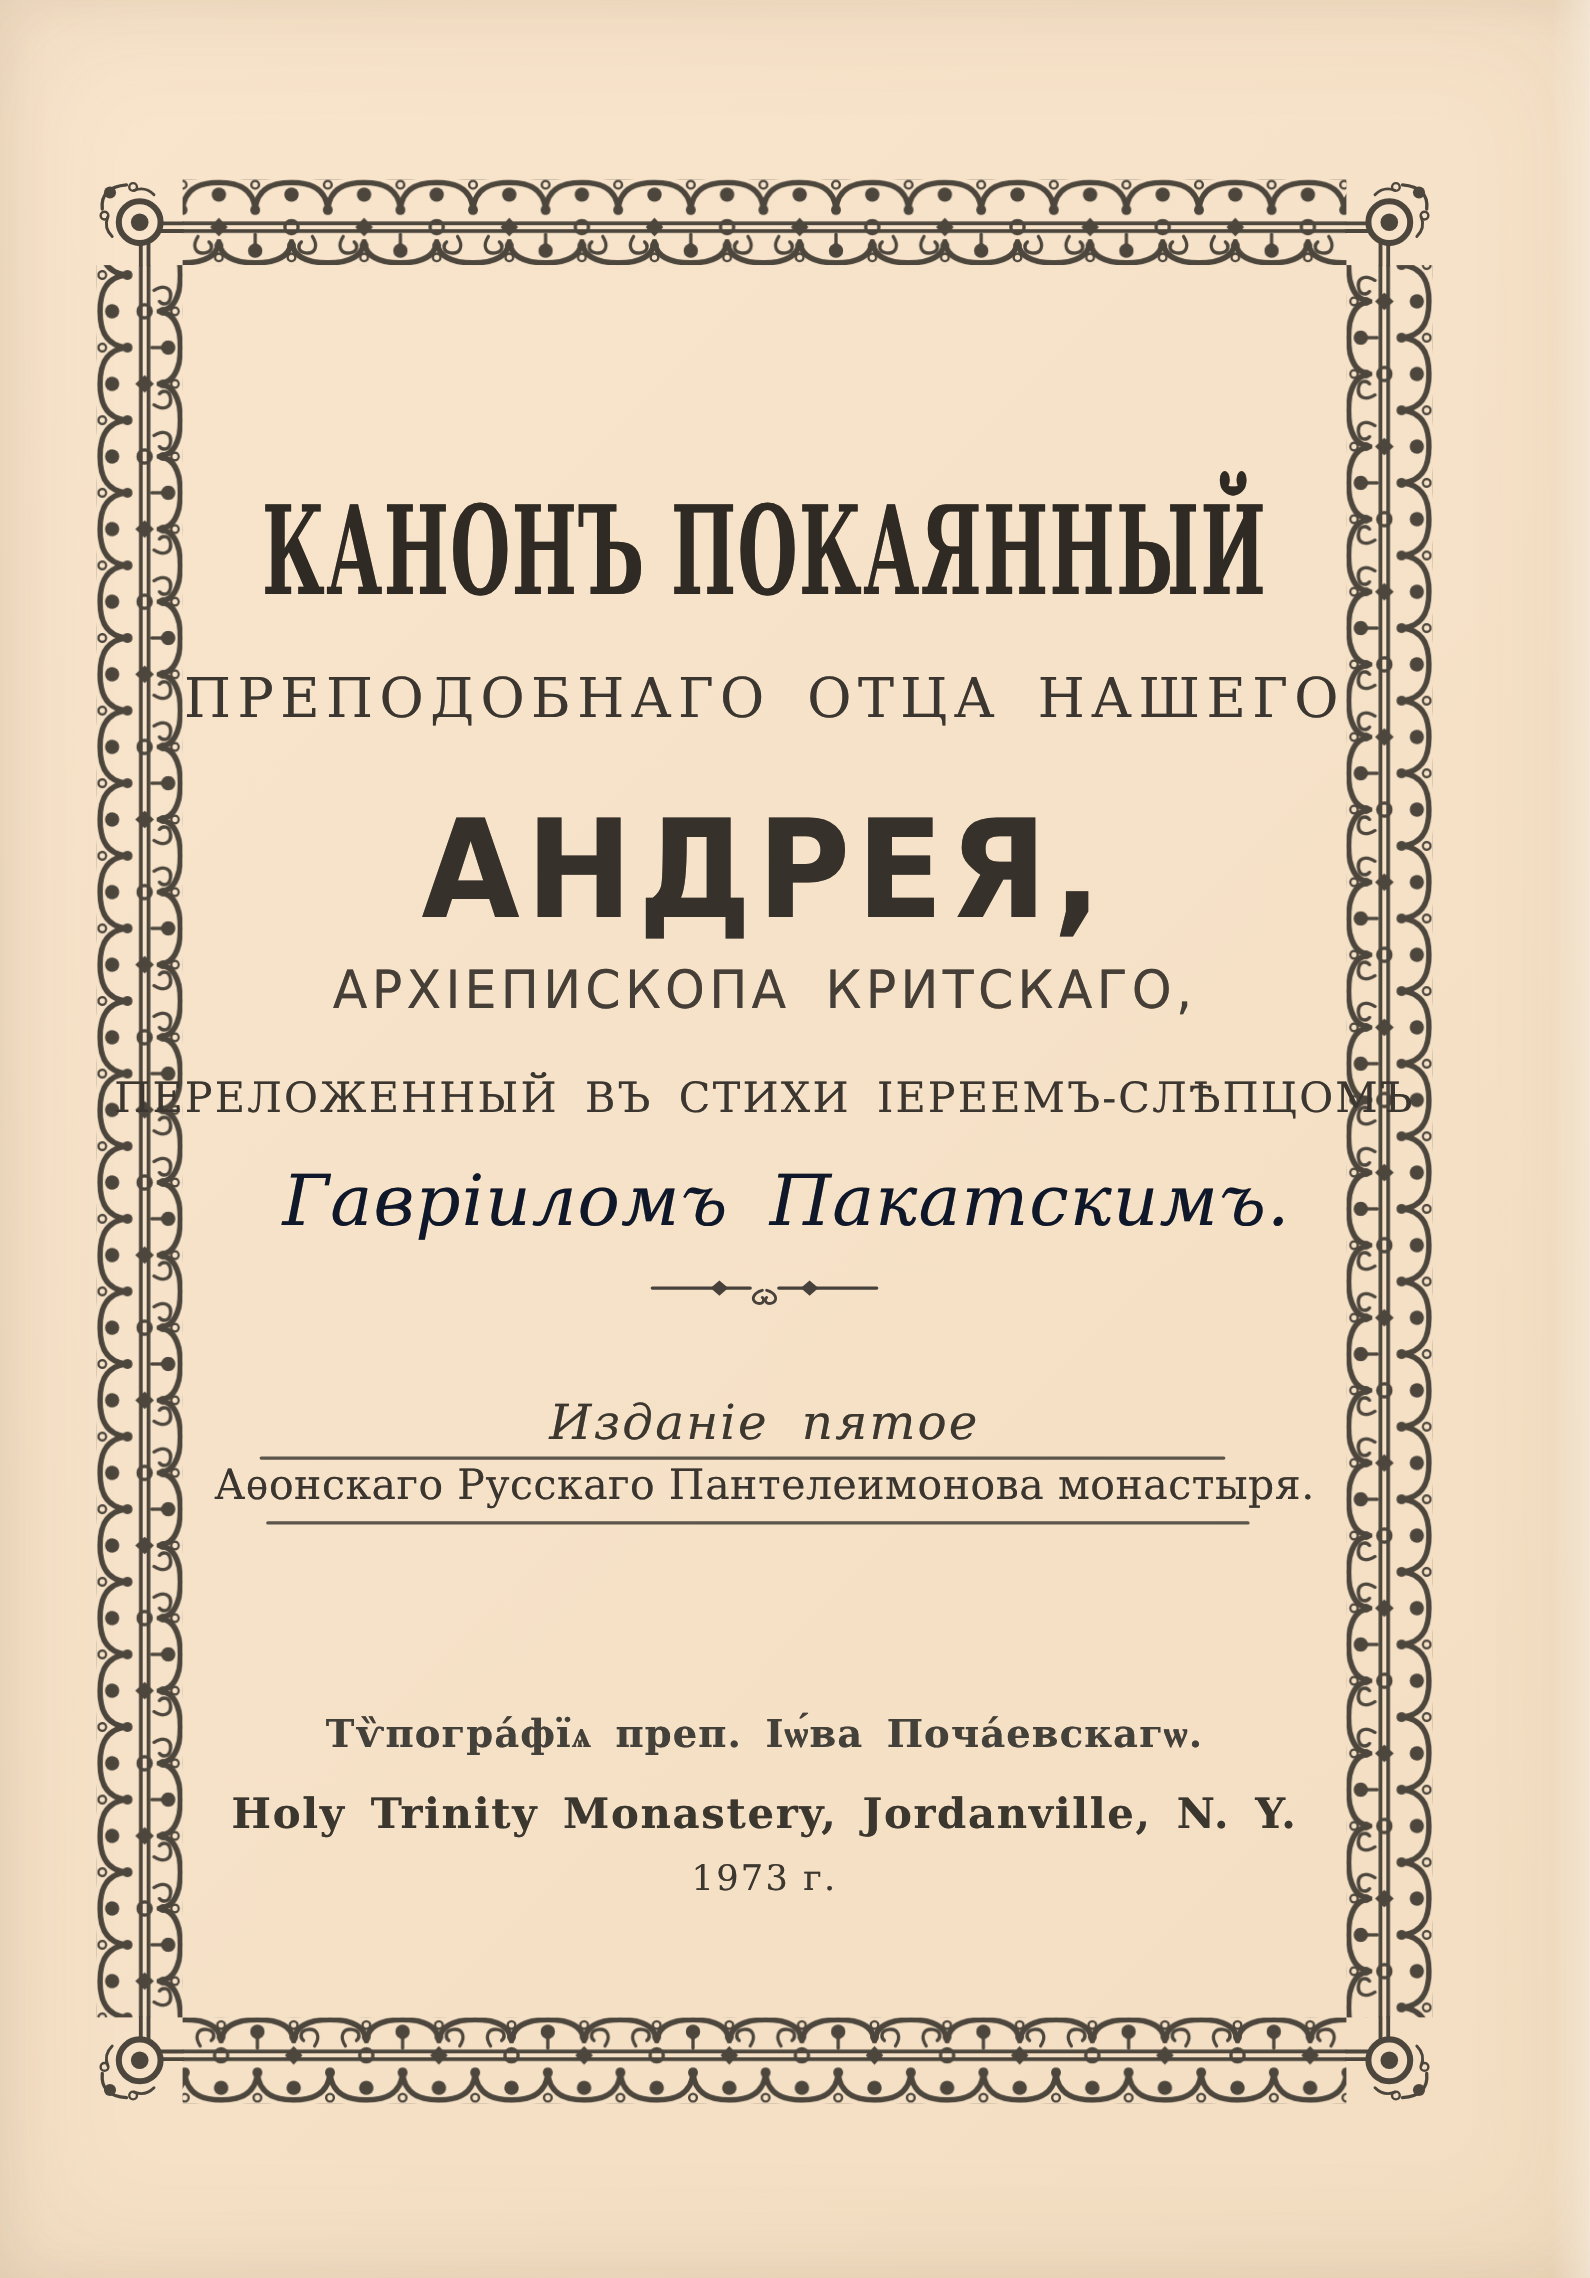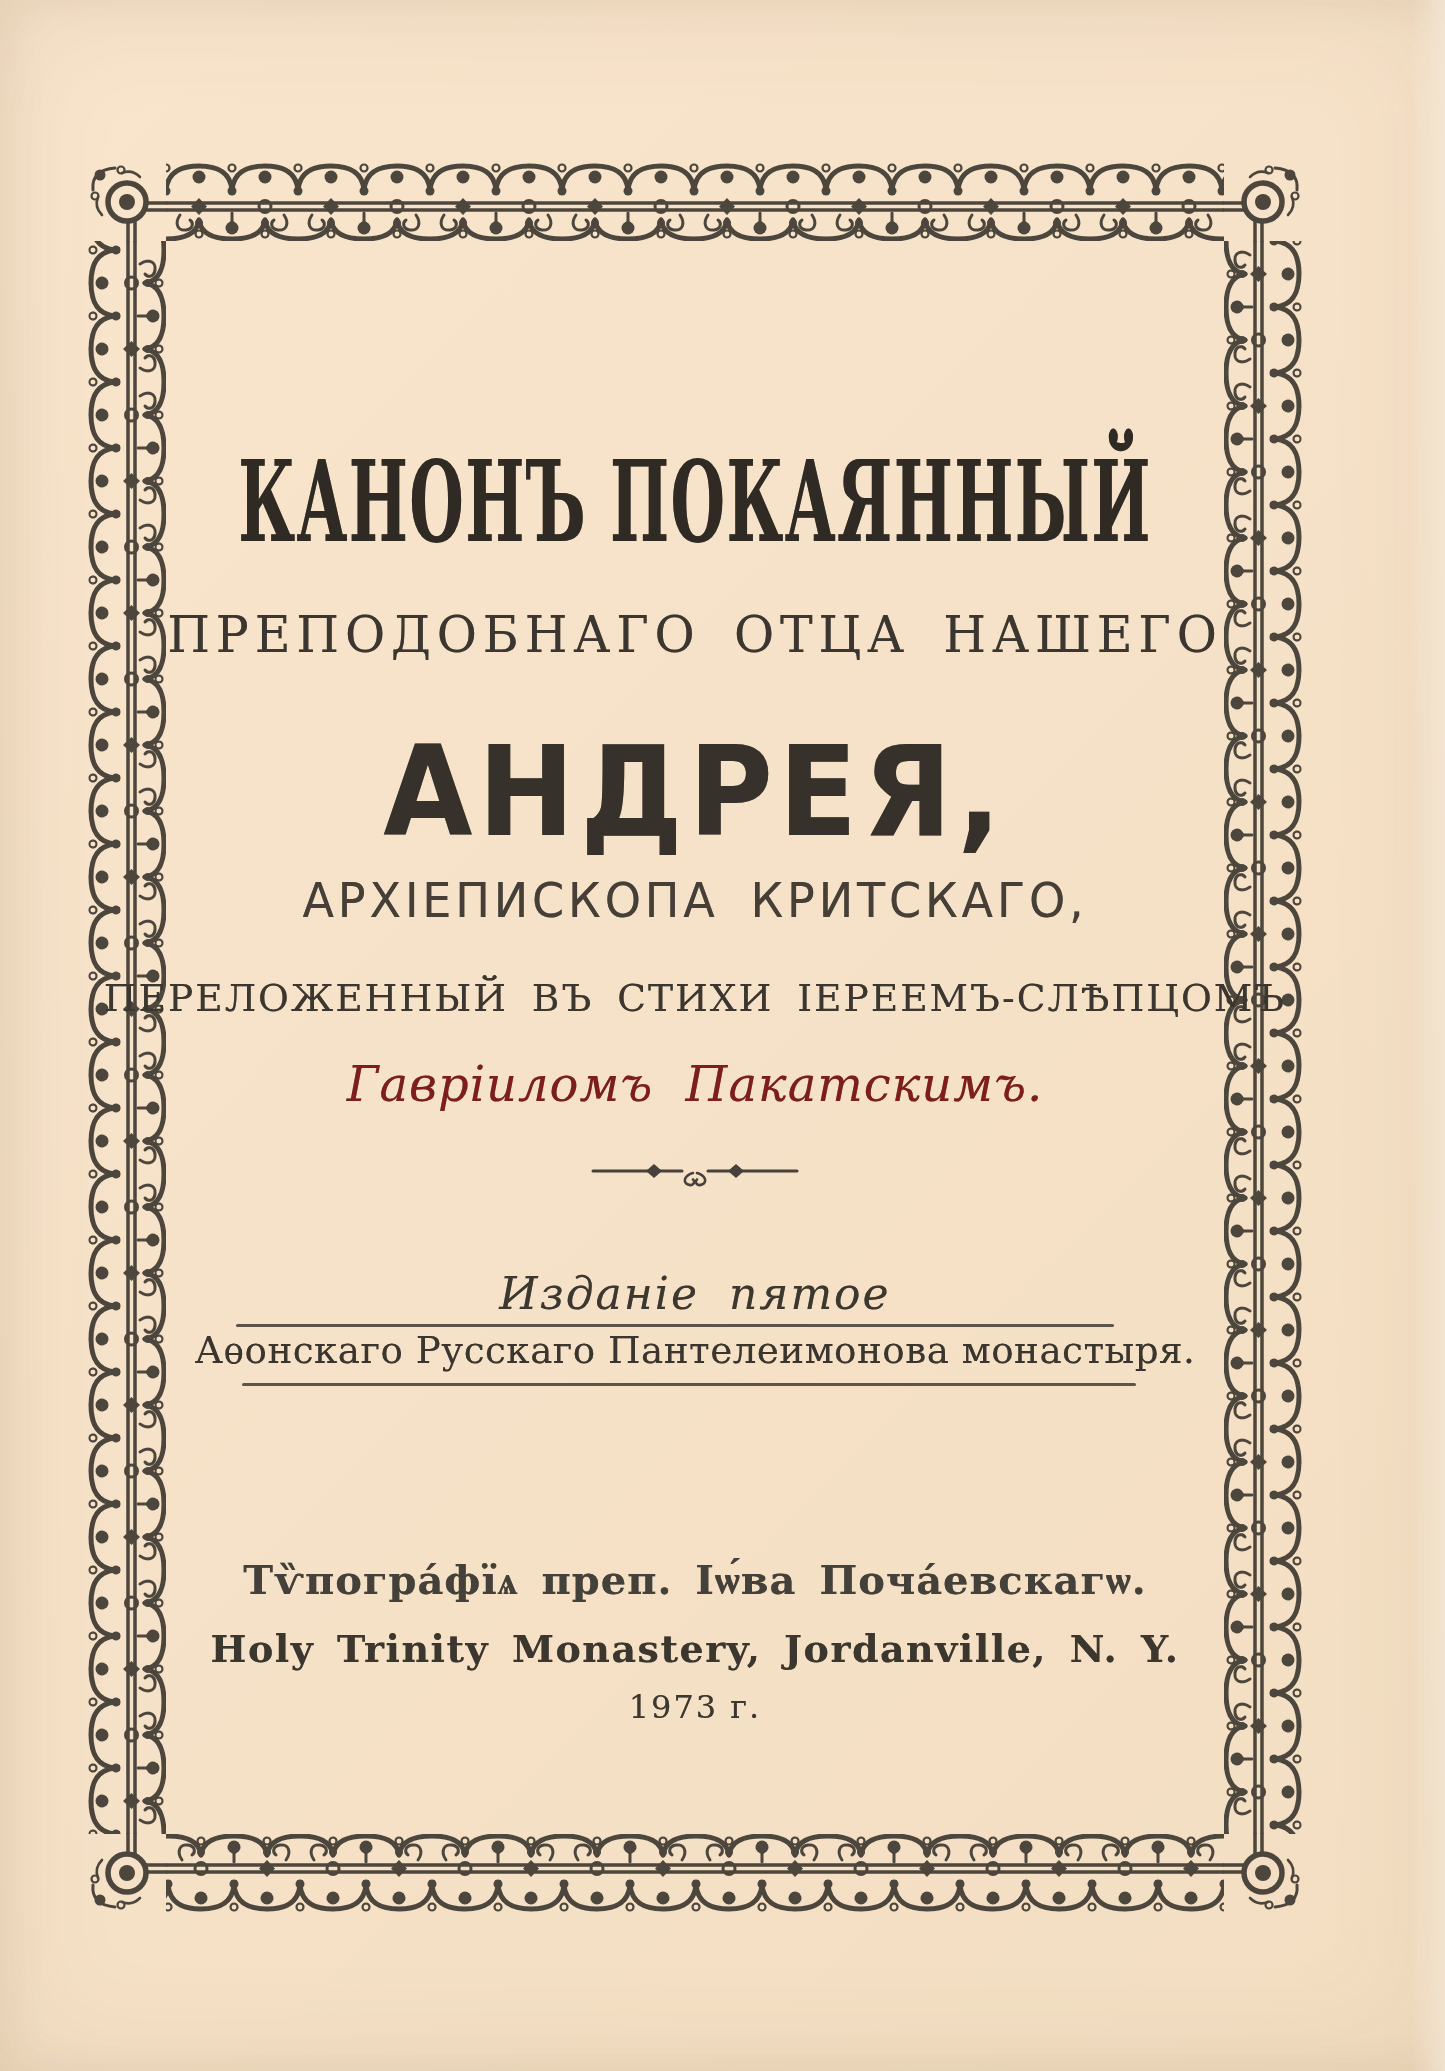--- a/index.html
+++ b/index.html
@@ -47,34 +47,34 @@
     letter-spacing:4px;word-spacing:14px;color:#453f37;
     transform:translateX(-50%) scaleX(0.96);
   }
   .line5{
     top:976px;font-family:"DejaVu Serif",serif;font-size:38px;
     letter-spacing:2px;word-spacing:10px;color:#3b362f;
     transform:translateX(-50%) scaleX(0.99);
   }
   .line6{
     top:1056px;font-family:"DejaVu Serif",serif;font-style:italic;
-    font-size:48px;letter-spacing:1px;word-spacing:16px;color:#7f1d1d;
+    font-size:64px;letter-spacing:1px;word-spacing:16px;color:#0f172a;margin-left:20px;
   }
   .edition{
     top:1232px;font-family:"DejaVu Serif",serif;font-style:italic;
     font-size:44px;letter-spacing:2px;word-spacing:14px;color:#3c372f;margin-top:36px;
   }
   .publisher{
     top:1328px;font-family:"DejaVu Serif",serif;font-size:38px;
     letter-spacing:0.5px;color:#3a352e;
     transform:translateX(-50%) scaleX(0.98);
   }
   .imprint-cs{
     top:1556px;font-family:"DejaVu Serif",serif;font-weight:bold;
-    font-size:40px;letter-spacing:1px;word-spacing:8px;color:#44403a;
+    font-size:35px;letter-spacing:1px;word-spacing:8px;color:#44403a;
   }
   .imprint-en{
     top:1626px;font-family:"DejaVu Serif",serif;font-weight:bold;
     font-size:38px;letter-spacing:1.5px;word-spacing:8px;color:#3b372f;text-align:right;
   }
   .year{
     top:1688px;font-family:"DejaVu Serif",serif;font-size:32px;
     letter-spacing:2px;color:#3c372f;
   }
   .rule{

